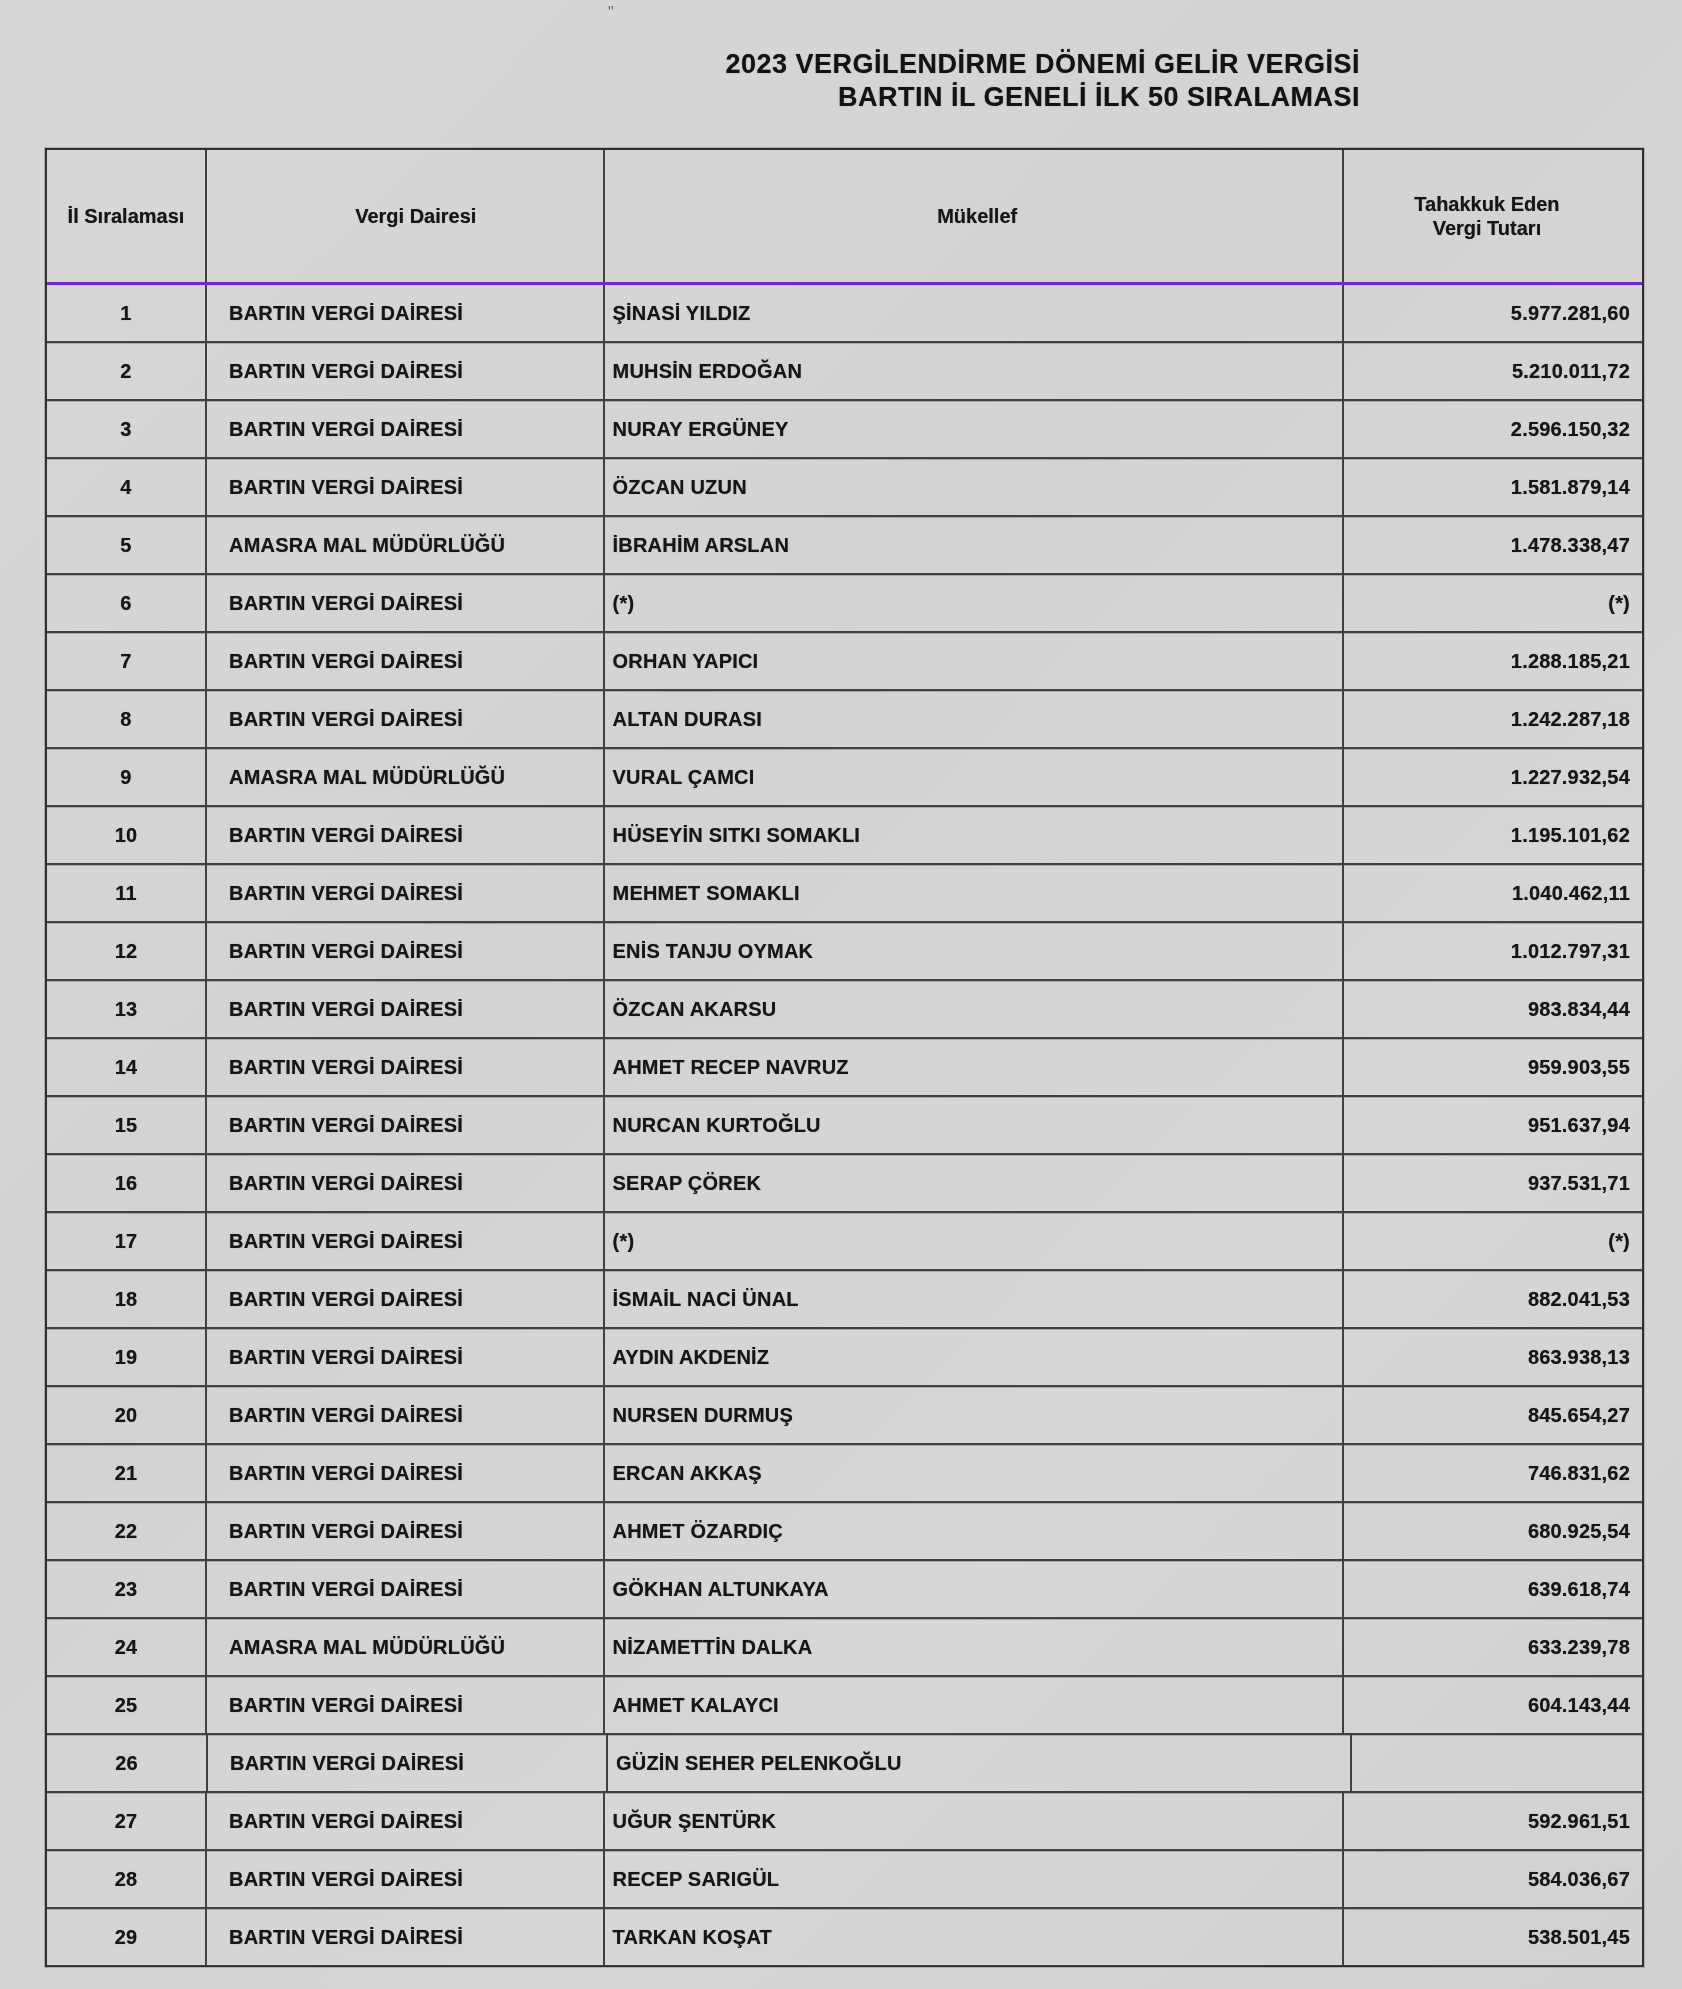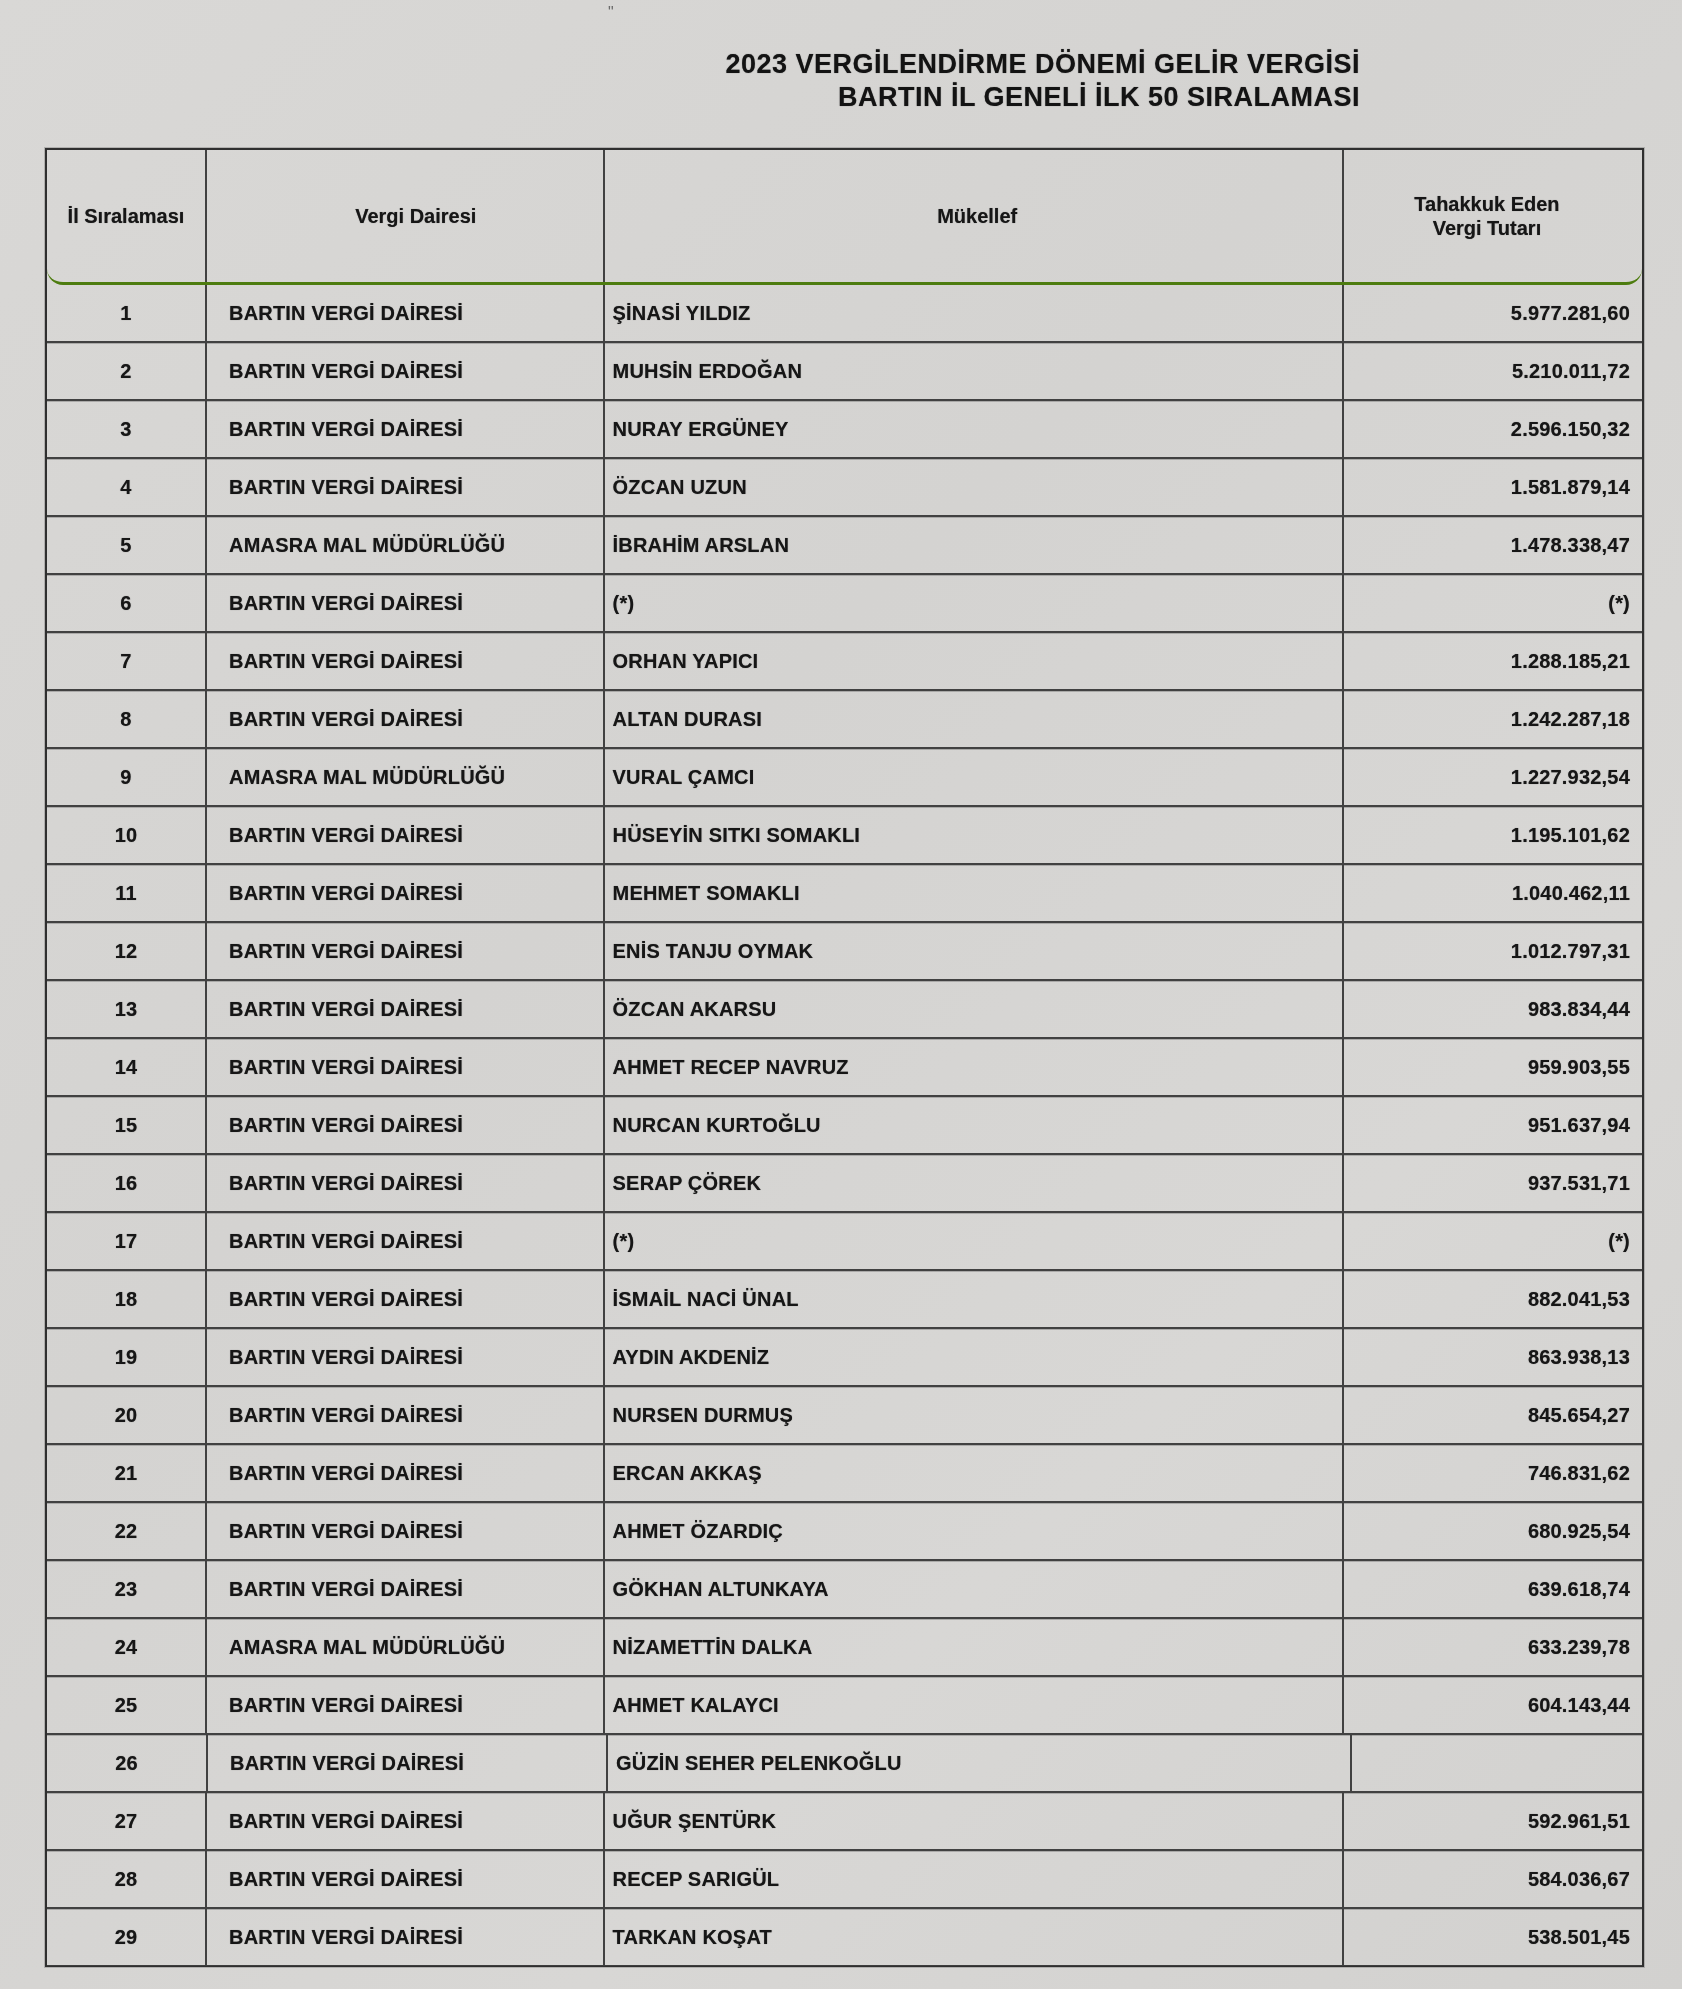--- a/index.html
+++ b/index.html
@@ -40,22 +40,21 @@
     border: 2px solid #2f2f2f;
     box-shadow: 0 0 0 1px rgba(60,60,60,0.25);
     background: transparent;
   }
   .hrow, .row {
     display: flex;
     align-items: center;
   }
   .hrow {
     height: 132px;
-    border-bottom: 3px solid #4d7c0f;
-    border-radius: 16px;
+    border-bottom: 3px solid #6d28d9;
   }
   .row {
     height: 56px;
     border-bottom: 2px solid #414141;
     box-shadow: 0 1px 0 rgba(90,90,90,0.35);
   }
   .row:last-child {
     border-bottom: none;
   }
   .cell, .hcell {

